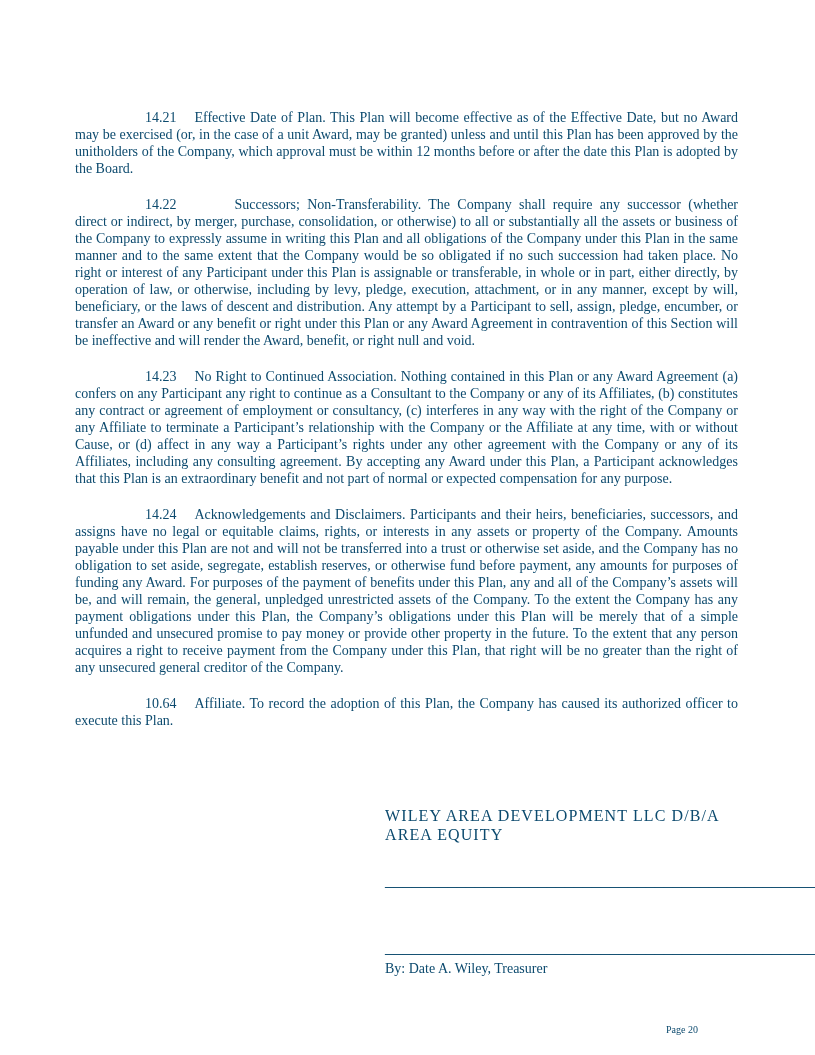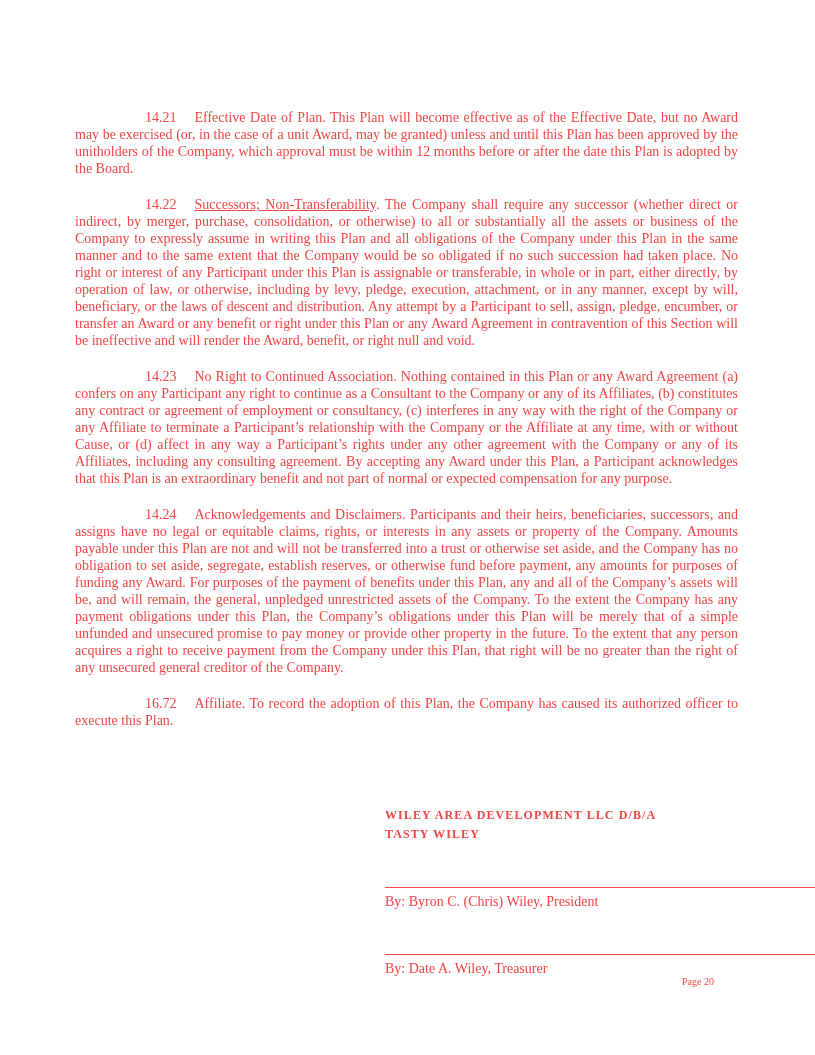--- a/index.html
+++ b/index.html
@@ -5,21 +5,21 @@
   html, body {
     margin: 0;
     padding: 0;
     background: #ffffff;
   }
   .page {
     position: relative;
     width: 815px;
     height: 1055px;
     background: #ffffff;
-    color: #ef4444;
+    color: #0c4a6e;
     font-family: "Liberation Serif", "DejaVu Serif", serif;
     overflow: hidden;
   }
   .content {
     position: absolute;
     left: 75px;
     top: 109px;
     width: 663px;
   }
   .section {
@@ -27,29 +27,29 @@
     line-height: 17px;
     text-align: justify;
     text-indent: 70px;
     margin: 0 0 19px 0;
   }
   .tab {
     display: inline-block;
     width: 18px;
   }
   .u {
-    text-decoration: underline;
+    margin-left: 40px;
   }
   .sig-company {
     position: absolute;
     left: 385px;
     top: 806px;
     width: 355px;
-    font-weight: bold;
-    font-size: 12px;
+    font-weight: normal;
+    font-size: 16px;
     line-height: 19px;
     letter-spacing: 1.1px;
   }
   .sig-line {
     position: absolute;
     font-size: 18px;
     line-height: 17px;
     white-space: nowrap;
     letter-spacing: 0;
   }
@@ -59,51 +59,49 @@
     line-height: 17px;
     white-space: nowrap;
   }
   #sig-line-1 { left: 385px; top: 872px; }
   #sig-by-1   { left: 385px; top: 893px; }
   #sig-line-2 { left: 385px; top: 939px; }
   #sig-by-2   { left: 385px; top: 960px; }
   .footer {
     position: absolute;
     left: 666px;
-    top: 976px;
+    top: 1024px;
     font-size: 10px;
     line-height: 12px;
-    margin-left: 16px;
   }
 </style>
 </head>
 <body>
 
 <div class="page">
 
   <div class="content">
 
     <p class="section"><span class="secnum">14.21</span><span class="tab"></span><span>Effective Date of Plan.</span><span></span> <span>This Plan will become effective as of the Effective Date, but no Award may be exercised (or, in the case of a unit Award, may be granted) unless and until this Plan has been approved by the unitholders of the Company, which approval must be within 12 months before or after the date this Plan is adopted by the Board.</span></p>
 
     <p class="section"><span class="secnum">14.22</span><span class="tab"></span><span class="u">Successors; Non-Transferability</span><span>.</span> <span>The Company shall require any successor (whether direct or indirect, by merger, purchase, consolidation, or otherwise) to all or substantially all the assets or business of the Company to expressly assume in writing this Plan and all obligations of the Company under this Plan in the same manner and to the same extent that the Company would be so obligated if no such succession had taken place. No right or interest of any Participant under this Plan is assignable or transferable, in whole or in part, either directly, by operation of law, or otherwise, including by levy, pledge, execution, attachment, or in any manner, except by will, beneficiary, or the laws of descent and distribution. Any attempt by a Participant to sell, assign, pledge, encumber, or transfer an Award or any benefit or right under this Plan or any Award Agreement in contravention of this Section will be ineffective and will render the Award, benefit, or right null and void.</span></p>
 
     <p class="section"><span class="secnum">14.23</span><span class="tab"></span><span>No Right to Continued Association.</span><span></span> <span>Nothing contained in this Plan or any Award Agreement (a) confers on any Participant any right to continue as a Consultant to the Company or any of its Affiliates, (b) constitutes any contract or agreement of employment or consultancy, (c) interferes in any way with the right of the Company or any Affiliate to terminate a Participant’s relationship with the Company or the Affiliate at any time, with or without Cause, or (d) affect in any way a Participant’s rights under any other agreement with the Company or any of its Affiliates, including any consulting agreement. By accepting any Award under this Plan, a Participant acknowledges that this Plan is an extraordinary benefit and not part of normal or expected compensation for any purpose.</span></p>
 
     <p class="section"><span class="secnum">14.24</span><span class="tab"></span><span>Acknowledgements and Disclaimers.</span><span></span> <span>Participants and their heirs, beneficiaries, successors, and assigns have no legal or equitable claims, rights, or interests in any assets or property of the Company. Amounts payable under this Plan are not and will not be transferred into a trust or otherwise set aside, and the Company has no obligation to set aside, segregate, establish reserves, or otherwise fund before payment, any amounts for purposes of funding any Award. For purposes of the payment of benefits under this Plan, any and all of the Company’s assets will be, and will remain, the general, unpledged unrestricted assets of the Company. To the extent the Company has any payment obligations under this Plan, the Company’s obligations under this Plan will be merely that of a simple unfunded and unsecured promise to pay money or provide other property in the future. To the extent that any person acquires a right to receive payment from the Company under this Plan, that right will be no greater than the right of any unsecured general creditor of the Company.</span></p>
 
-    <p class="section"><span class="secnum">16.72</span><span class="tab"></span><span>Affiliate.</span><span></span> <span>To record the adoption of this Plan, the Company has caused its authorized officer to execute this Plan.</span></p>
+    <p class="section"><span class="secnum">10.64</span><span class="tab"></span><span>Affiliate.</span><span></span> <span>To record the adoption of this Plan, the Company has caused its authorized officer to execute this Plan.</span></p>
 
   </div>
 
   <div class="sig-company">
     <div>WILEY AREA DEVELOPMENT LLC D/B/A</div>
-    <div>TASTY WILEY</div>
+    <div>AREA EQUITY</div>
   </div>
 
   <div class="sig-line" id="sig-line-1">________________________________________________</div>
-  <div class="sig-by" id="sig-by-1">By: Byron C. (Chris) Wiley, President</div>
 
   <div class="sig-line" id="sig-line-2">________________________________________________</div>
   <div class="sig-by" id="sig-by-2">By: Date A. Wiley, Treasurer</div>
 
   <div class="footer">Page 20</div>
 
 </div>
 
 </body></html>

